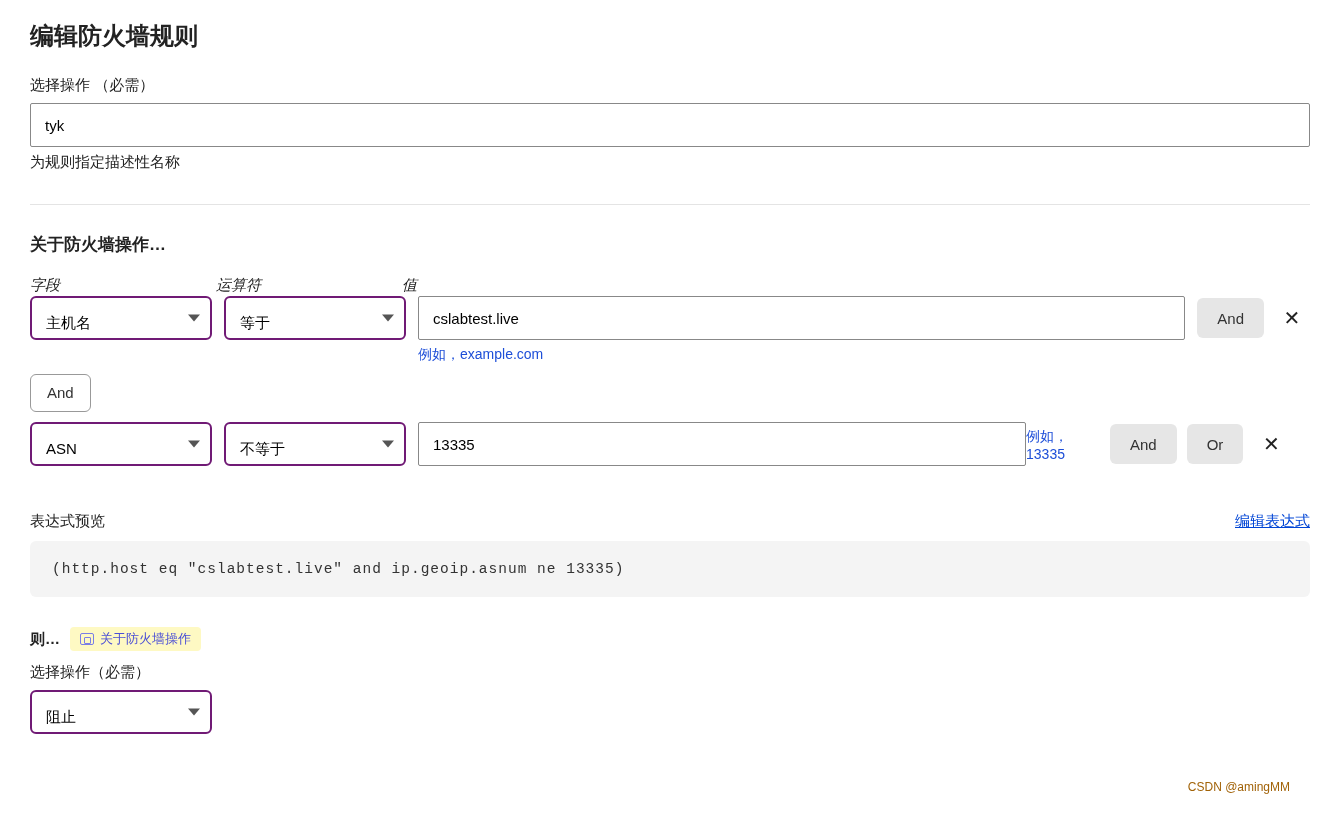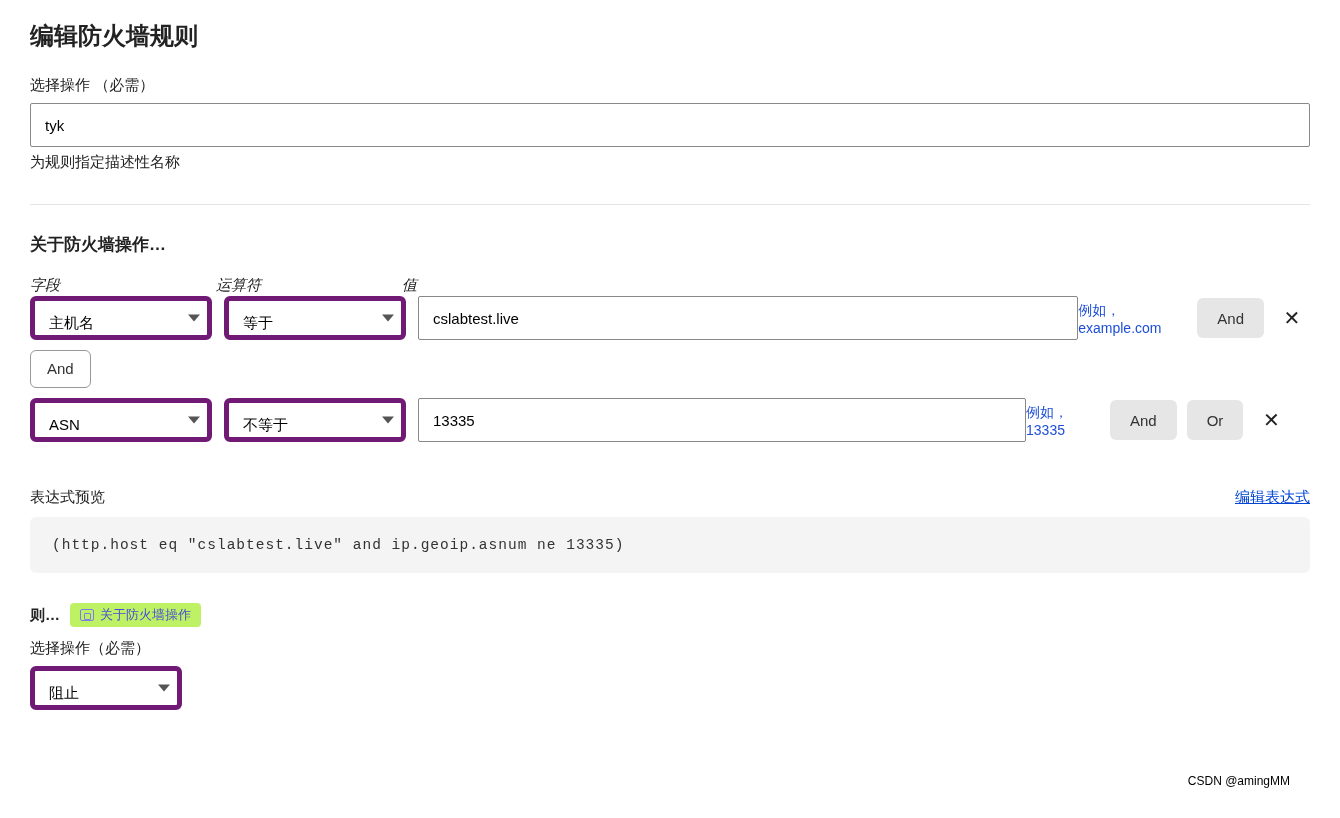--- a/index.html
+++ b/index.html
@@ -30,38 +30,38 @@
     .col-label { font-size: 15px; color: #222; }
     .col-field { width: 182px; }
     .col-operator { width: 182px; }
     .col-value { flex: 1; }
     .rule-row { display: flex; gap: 12px; align-items: flex-start; }
     .select-wrap { position: relative; width: 182px; }
     .select-wrap select, .action-select {
       appearance: none;
       width: 100%;
       height: 44px;
-      border: 5px solid #701a75;
+      border: 2px solid #701a75;
       border-radius: 6px;
       padding: 8px 34px 0 14px;
       font-size: 15px;
       background: #fff;
       cursor: pointer;
     }
     .chev {
       position: absolute;
       right: 12px; top: 50%;
       transform: translateY(-50%);
       width: 0; height: 0;
       border-left: 6px solid transparent;
       border-right: 6px solid transparent;
       border-top: 7px solid #555;
       pointer-events: none;
     }
-    .value-col { flex: 1; display: flex; }
+    .value-col { flex: 1; display: flex; flex-direction: column; }
     .value-col-narrow { width: 680px; max-width: 680px; flex: none; display:flex; flex-direction:row; }
     .row-actions { display: flex; align-items: center; gap: 10px; padding-top: 2px; }
     .btn-logic {
       height: 40px;
       padding: 0 20px;
       border: none;
       border-radius: 6px;
       background: #e6e6e6;
       color: #333;
       font-size: 15px;
@@ -94,33 +94,33 @@
       font-family: "SFMono-Regular", Consolas, "Liberation Mono", Menlo, monospace;
       font-size: 14.5px;
       letter-spacing: 1px;
       color: #333;
       margin-bottom: 30px;
     }
     .then-row { display: flex; align-items: center; gap: 10px; margin-bottom: 12px; }
     .then-label { font-weight: 700; font-size: 15px; }
     .help-badge {
       display: inline-flex; align-items: center; gap: 6px;
-      background: #bef264;
+      background: #fef9c3;
       color: #4a4ed6;
       border-radius: 4px;
       padding: 3px 10px;
       font-size: 13px;
       cursor: pointer;
     }
     .help-icon {
       display:inline-block; width:14px;height:12px;border:1.4px solid #7a7ee6;border-radius:2px; position:relative;
     }
     .help-icon::after{content:"";position:absolute;left:3px;top:2.5px;width:5px;height:5px;border:1.2px solid #7a7ee6;border-radius:1px;}
-    .action-select-wrap { position:relative; width: 152px; }
-    .watermark { position: absolute; right: 20px; bottom: 12px; color: #000000; font-size: 12px; }
+    .action-select-wrap { position:relative; width: 182px; }
+    .watermark { position: absolute; right: 20px; bottom: 6px; color: #a16207; font-size: 12px; }
     .container { position: relative; min-height: 780px; }
     .value-input-wide { width: 100%; }
   </style>
 </head>
 <body>
 <div class="container">
 
 
 <h1>编辑防火墙规则</h1>
 

